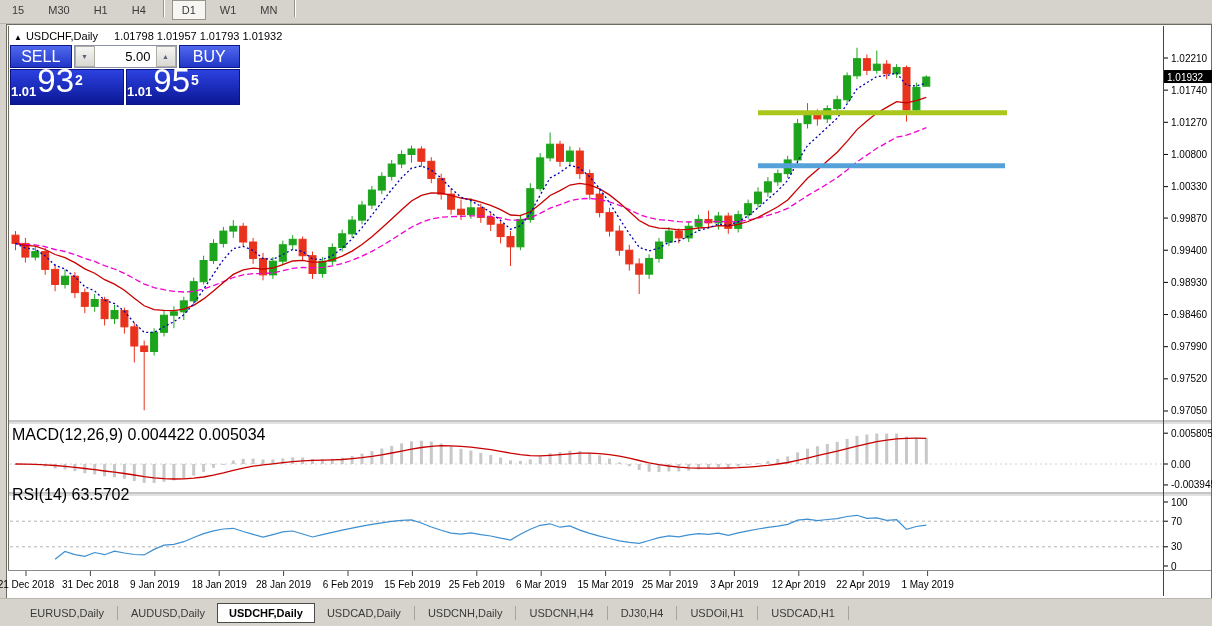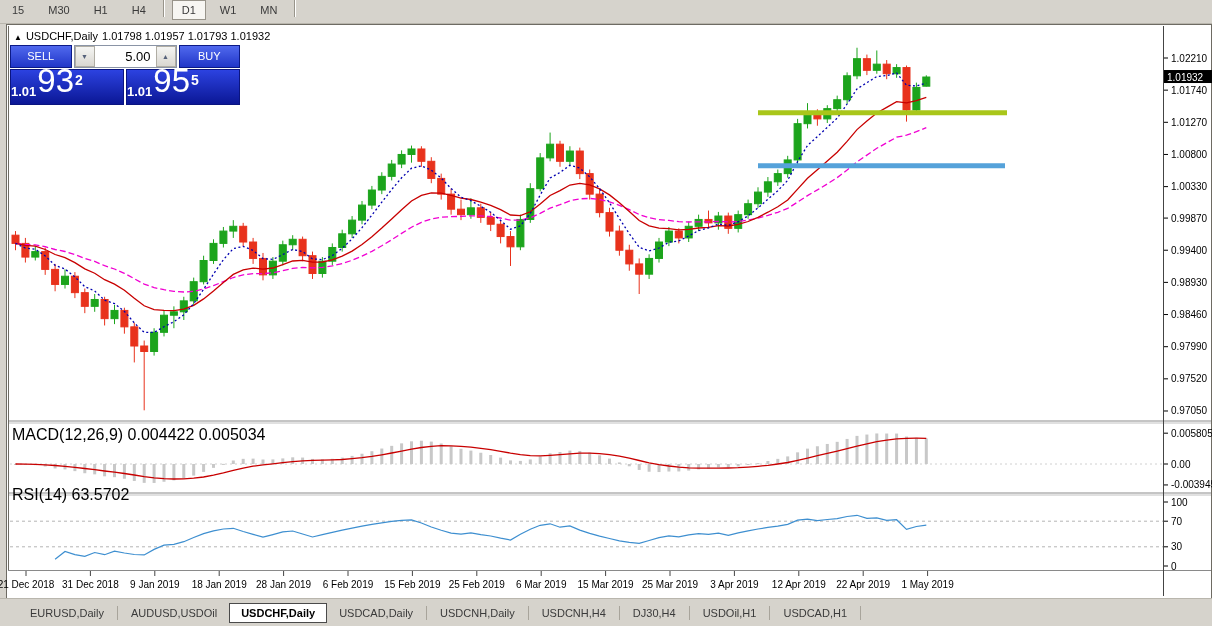--- a/index.html
+++ b/index.html
@@ -12,28 +12,28 @@
   .tf-btn{font-size:11px;color:#3a3a3a;padding:2px 9px;margin:0 2px;background:transparent;
           border:1px solid transparent;line-height:14px}
   .tf-btn.active{background:#f7f6f2;border:1px solid #98948a}
   .tb-sep{width:1px;height:17px;background:#98948a;border-right:1px solid #fff;margin:0 5px}
 
   
   .chart-window{position:absolute;left:6px;top:24px;right:0;height:574px;background:#fff;
                 border:1px solid #6e6b63;z-index:1}
   .chart-title{position:absolute;left:14px;top:30px;font-size:11px;color:#000;z-index:6;white-space:nowrap}
   .chart-title .tri{font-size:8px;margin-right:4px}
-  .chart-title .ohlc{margin-left:4px}
+  .chart-title .ohlc{margin-left:16px}
   .ind-label{position:absolute;font-size:16px;color:#000;z-index:6;white-space:nowrap}
 
   
   .trade-panel{position:absolute;left:10px;top:45px;width:230px;z-index:7}
   .tp-row1{display:flex;height:23px}
   .btn-sell,.btn-buy{width:63px;background:linear-gradient(#5069ee,#2136c8);border:1px solid #0c1a86;
-          color:#fff;font-size:11px;text-align:center;line-height:21px;cursor:default}
+          color:#fff;font-size:16px;text-align:center;line-height:21px;cursor:default}
   .vol-group{display:flex;background:#701a75;border:1px solid #8a94a6;margin:0 2px;height:21px}
   .spin{width:18px;background:linear-gradient(#f5f5f3,#d9d7d1);border:1px solid #b0ada4;color:#55617a;
         font-size:7px;text-align:center;line-height:19px}
   .vol-input{width:56px;border:none;outline:none;text-align:right;font-size:13px;padding:0 5px 0 0;
              font-family:"Liberation Sans",sans-serif}
   .tp-row2{display:flex;height:36px;margin-top:1px}
   .quote{flex:1;background:linear-gradient(#2c42e0,#0b1795);border:1px solid #0a1480;color:#fff;
          display:flex;align-items:flex-end;padding-bottom:1px}
   .quote.bid{margin-right:2px}
   .q-prefix{font-size:13px;font-weight:bold;margin-bottom:4px}
@@ -479,21 +479,21 @@
       <span class="q-prefix">1.01</span>
       <span class="q-big">95</span>
       <span class="q-sup">5</span>
     </div>
   </div>
 </div>
 
 <div class="tabbar">
     <div class="tab">EURUSD,Daily</div>
     <div class="tab-sep"></div>
-    <div class="tab">AUDUSD,USDOil</div>
+    <div class="tab">AUDUSD,Daily</div>
     <div class="tab active">USDCHF,Daily</div>
     <div class="tab">USDCAD,Daily</div>
     <div class="tab-sep"></div>
     <div class="tab">USDCNH,Daily</div>
     <div class="tab-sep"></div>
     <div class="tab">USDCNH,H4</div>
     <div class="tab-sep"></div>
     <div class="tab">DJ30,H4</div>
     <div class="tab-sep"></div>
     <div class="tab">USDOil,H1</div>

